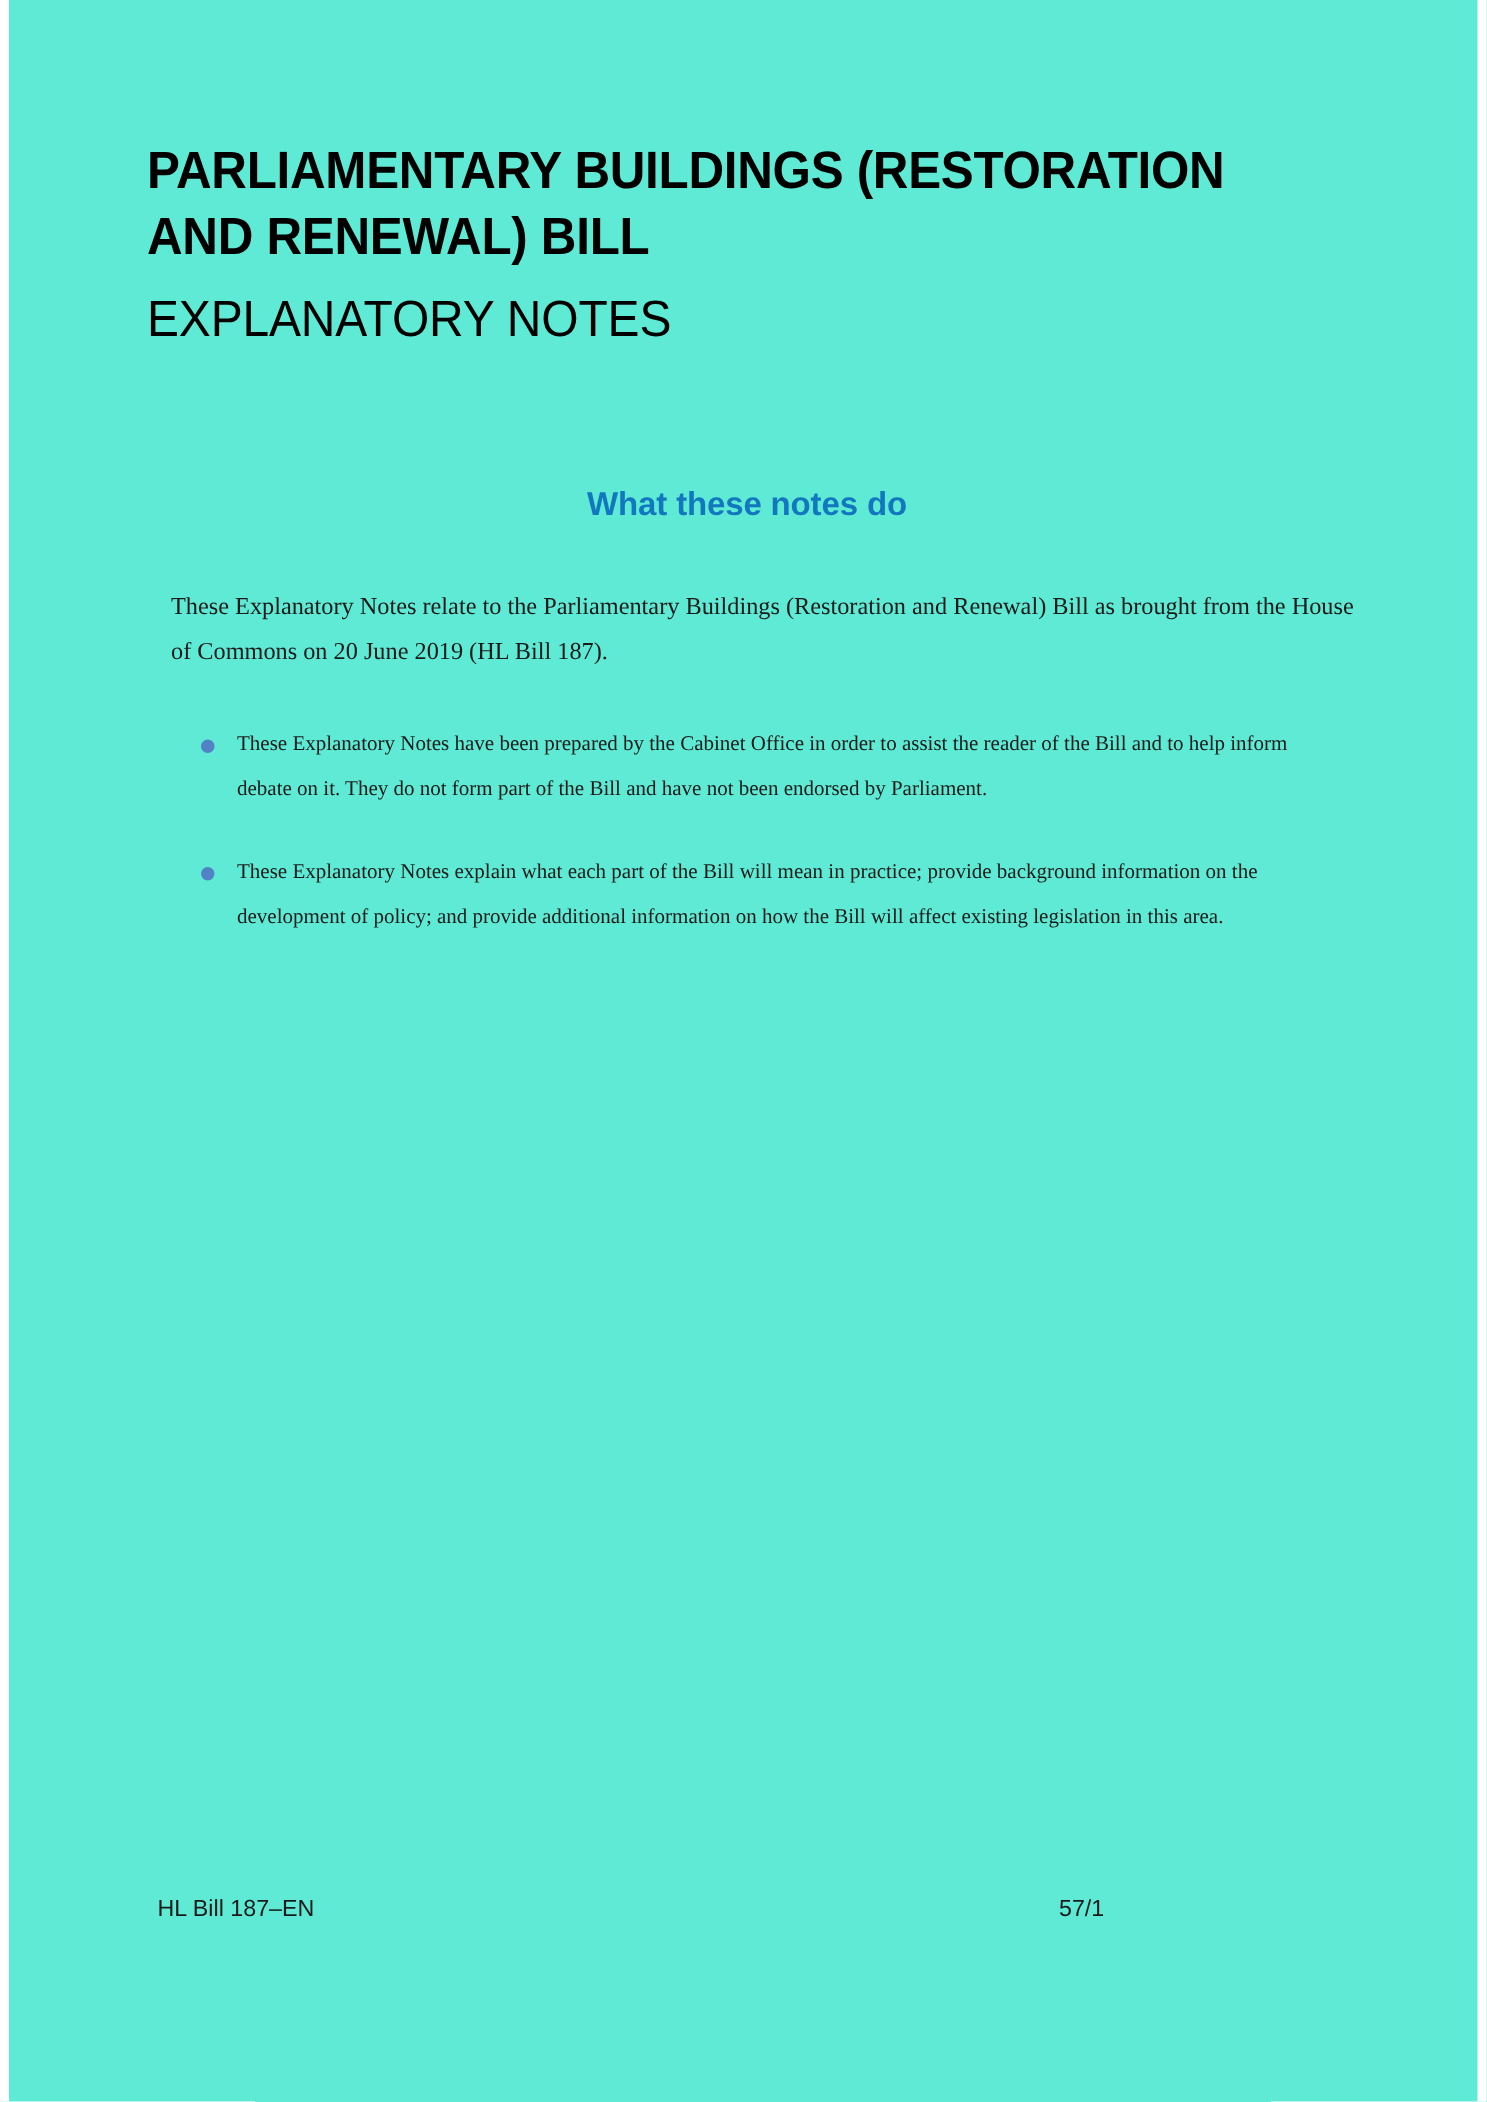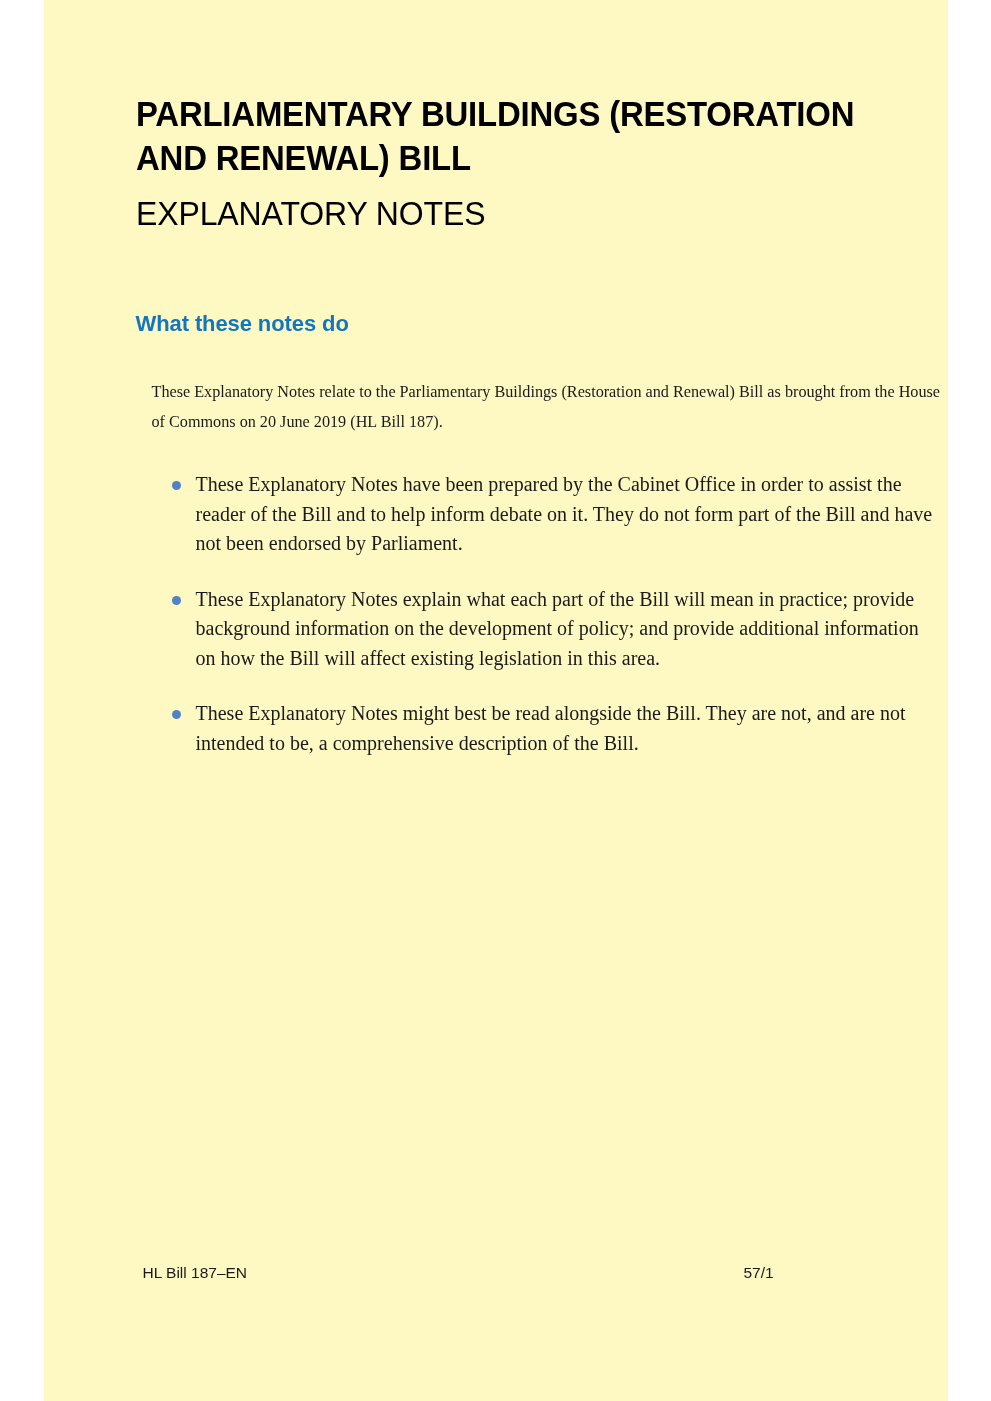--- a/index.html
+++ b/index.html
@@ -10,24 +10,24 @@
   }
 
   body {
     font-family: "Liberation Serif", "DejaVu Serif", serif;
     color: #000000;
     -webkit-font-smoothing: antialiased;
   }
 
   .page {
     position: relative;
-    width: 904px;
+    width: 979px;
     height: 1401px;
     margin: 0 auto;
-    background: #fef9c3;
+    background: #5eead4;
     overflow: hidden;
     box-sizing: border-box;
     text-decoration: underline;
   }
 
   .content {
     position: absolute;
     left: 92px;
     top: 0;
     width: 800px;
@@ -61,23 +61,24 @@
     transform-origin: left top;
   }
 
   
   .section-heading {
     font-family: "Liberation Sans", "DejaVu Sans", sans-serif;
     font-weight: bold;
     font-size: 22px;
     line-height: 28px;
     color: #1277be;
-    margin: 0;
+    margin: 12px;
     padding-top: 76px;
     letter-spacing: -0.1px;
+    text-align: center;
   }
 
   
   .body-para {
     font-family: "Liberation Serif", "DejaVu Serif", serif;
     font-size: 16.2px;
     line-height: 29.5px;
     color: #1a1a1a;
     margin: 16px;
     padding-top: 24px;
@@ -90,21 +91,21 @@
     margin: 0;
     padding: 0;
     padding-top: 17px;
   }
 
   .bullet-item {
     position: relative;
     padding-left: 60px;
     margin-bottom: 26px;
     font-family: "Liberation Serif", "DejaVu Serif", serif;
-    font-size: 20px;
+    font-size: 14px;
     line-height: 29.5px;
     color: #1a1a1a;
     width: 740px;
   }
 
   .bullet-item:last-child {
     margin-bottom: 0;
   }
 
   .bullet-marker {
@@ -168,24 +169,20 @@
 
     <ul class="bullet-list">
       <li class="bullet-item">
         <span class="bullet-marker" style="background: rgb(81, 130, 198);"></span>
         <span class="bullet-text">These Explanatory Notes have been prepared by the Cabinet Office in order to assist the reader of the Bill and to help inform debate on it. They do not form part of the Bill and have not been endorsed by Parliament.</span>
       </li>
       <li class="bullet-item">
         <span class="bullet-marker" style="background: rgb(81, 130, 198);"></span>
         <span class="bullet-text">These Explanatory Notes explain what each part of the Bill will mean in practice; provide background information on the development of policy; and provide additional information on how the Bill will affect existing legislation in this area.</span>
       </li>
-      <li class="bullet-item">
-        <span class="bullet-marker" style="background: rgb(81, 130, 198);"></span>
-        <span class="bullet-text">These Explanatory Notes might best be read alongside the Bill. They are not, and are not intended to be, a comprehensive description of the Bill.</span>
-      </li>
     </ul>
 
   </div>
 
   <div class="page-footer">
     <span class="footer-left">HL Bill 187–EN</span>
     <span class="footer-right">57/1</span>
   </div>
 
 </div>

